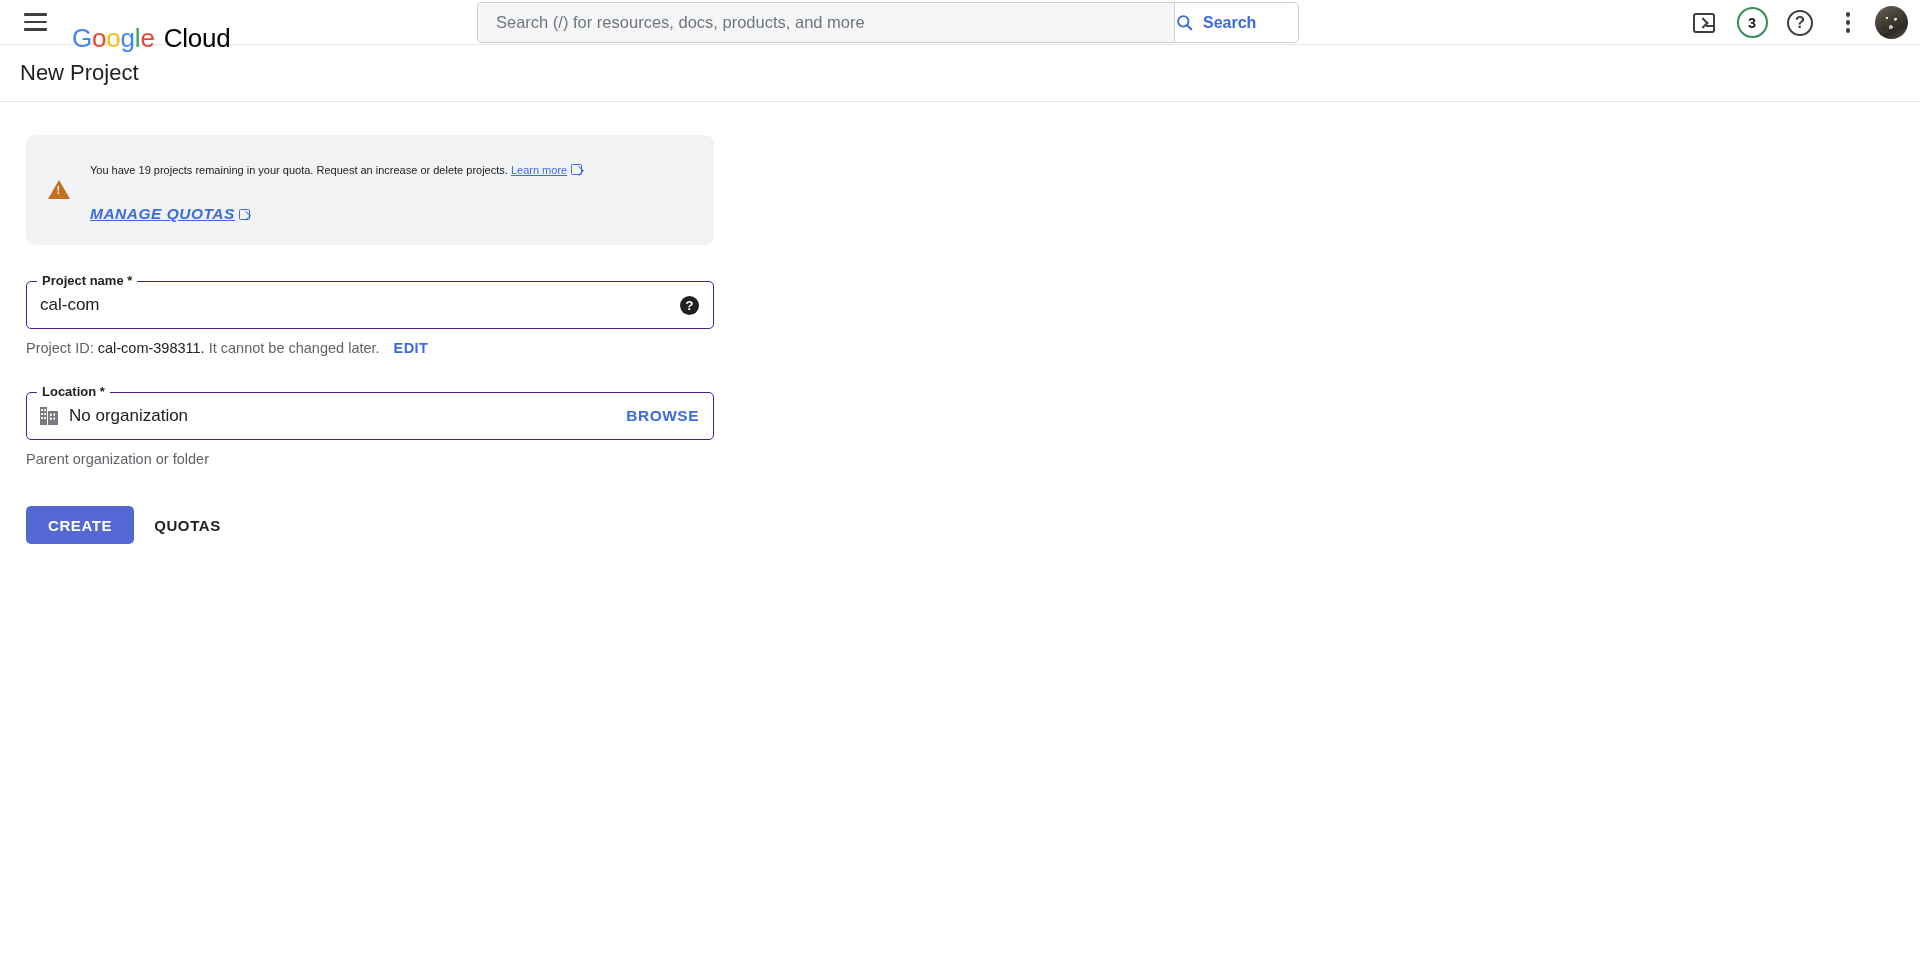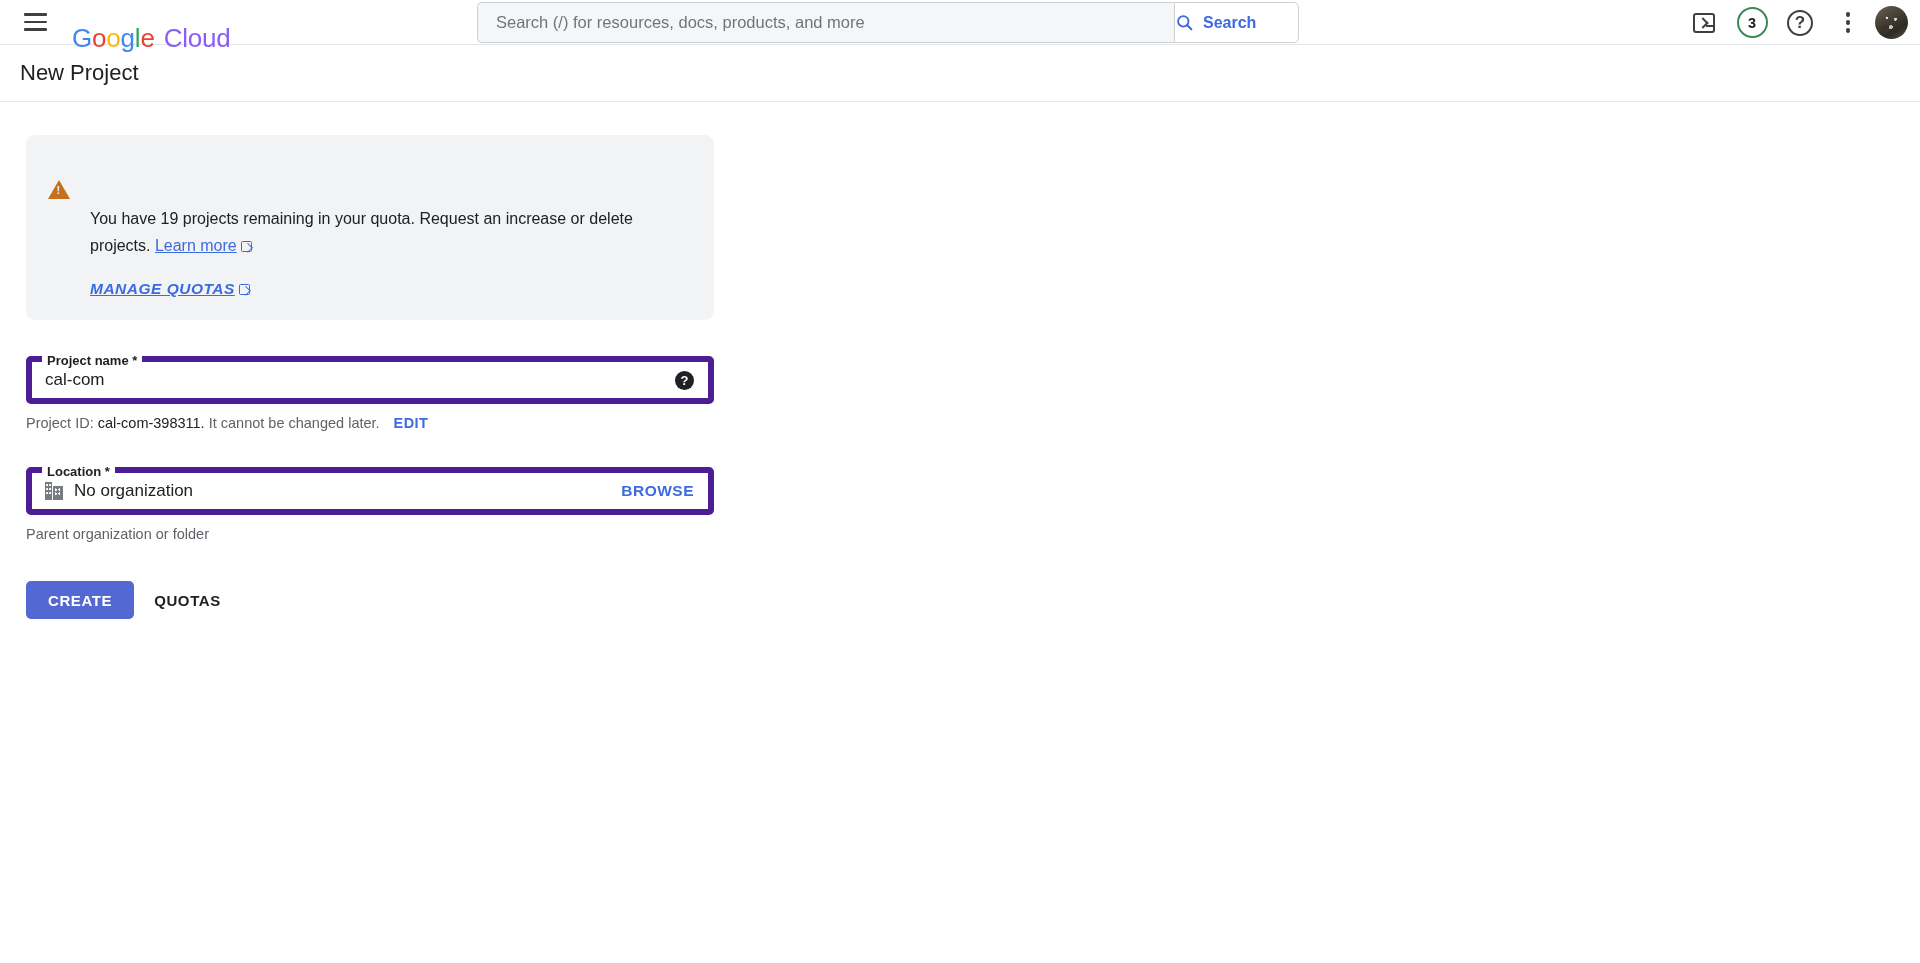--- a/index.html
+++ b/index.html
@@ -44,21 +44,21 @@
     white-space: nowrap;
     display: flex;
     align-items: baseline;
   }
   .brand .g1 { color: #4285f4; }
   .brand .o1 { color: #ea4335; }
   .brand .o2 { color: #fbbc05; }
   .brand .g2 { color: #4285f4; }
   .brand .l1 { color: #34a853; }
   .brand .e1 { color: #ea4335; }
-  .brand .cloud { color: #8b5cf6; margin-left: 9px; margin-top: 32px; }
+  .brand .cloud { color: #000000; margin-left: 9px; margin-top: 32px; }
 
   
   .search-wrap {
     position: absolute;
     left: 477px;
     top: 2px;
     display: flex;
     height: 53px;
   }
   .search-input {
@@ -213,25 +213,24 @@
   .warn-tri::after {
     content: "!";
     position: absolute;
     left: -2.6px; top: 5px;
     font-size: 11px;
     font-weight: bold;
     color: #f1f3f4;
     line-height: 1;
   }
   .quota-text {
-    font-size: 16px;
+    font-size: 11px;
     line-height: 27px;
     color: #202124;
     max-width: 560px;
-    margin-top: 48px;
   }
   .inline-link {
     color: #3c6ae0;
     text-decoration: underline;
     cursor: pointer;
   }
   .ext-ico {
     display: inline-block;
     width: 11px; height: 11px;
     border: 1.6px solid #3c6ae0;
@@ -261,21 +260,21 @@
     cursor: pointer;
     font-style: italic;
   }
 
   
   .field {
     position: relative;
     width: 688px;
     height: 48px;
     margin-top: 36px;
-    border: 6px solid #4c1d95;
+    border: 1px solid #4c1d95;
     border-radius: 5px;
     display: flex;
     align-items: center;
     padding: 0 14px 0 13px;
     background: #ffffff;
   }
   .field-legend {
     position: absolute;
     top: -9px;
     left: 10px;

